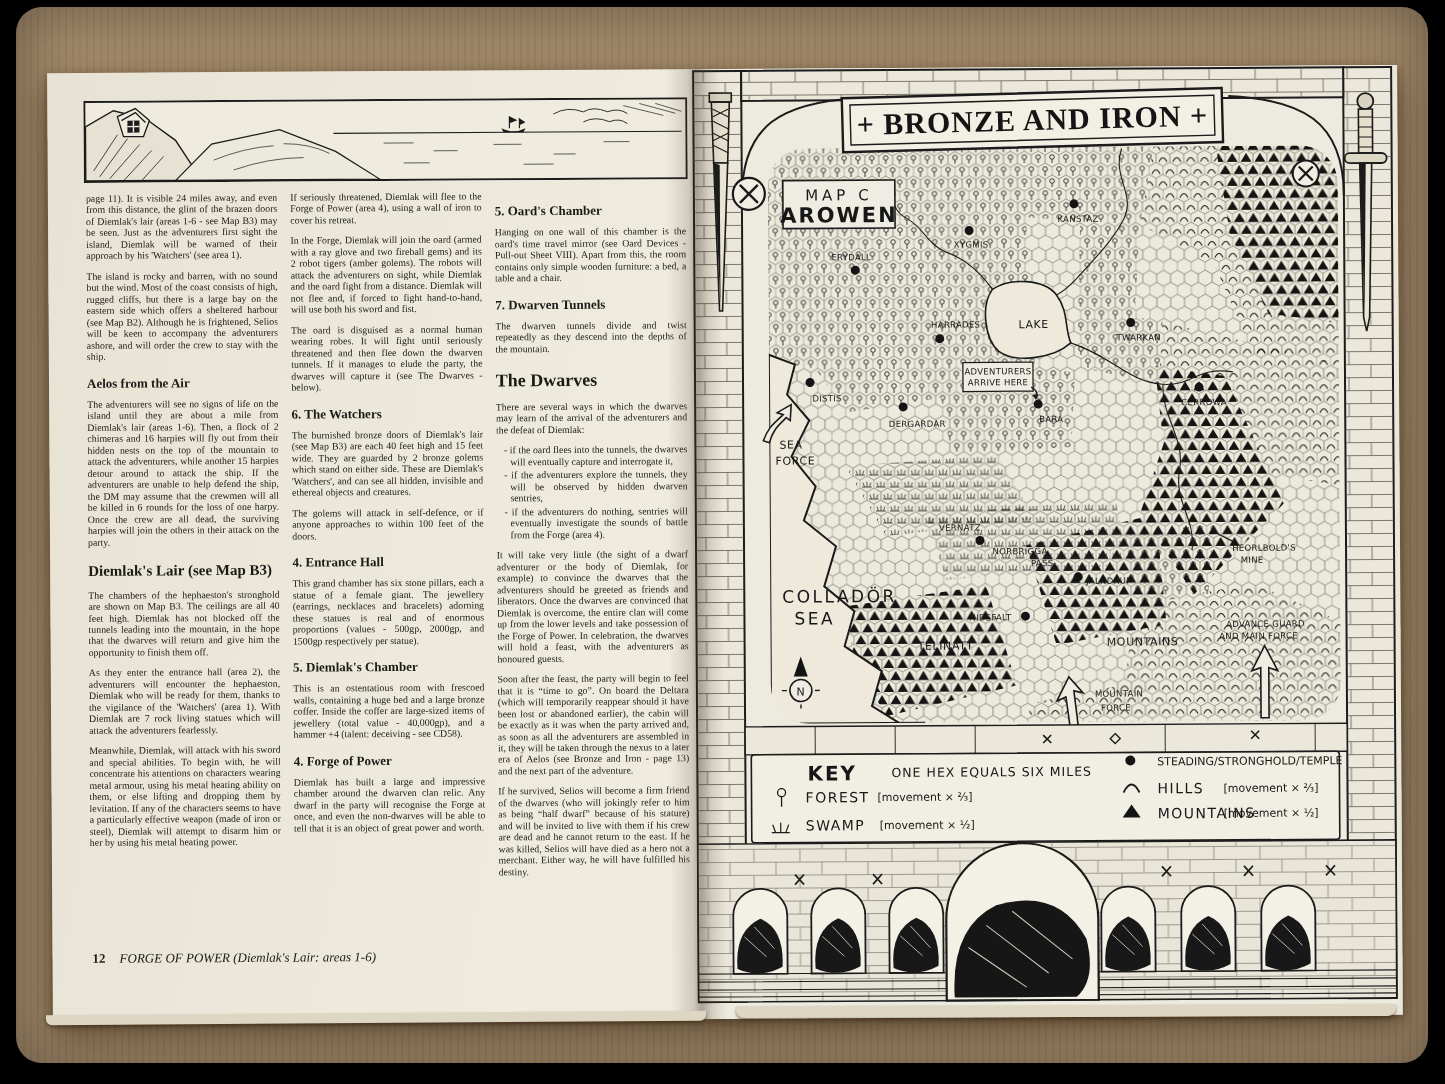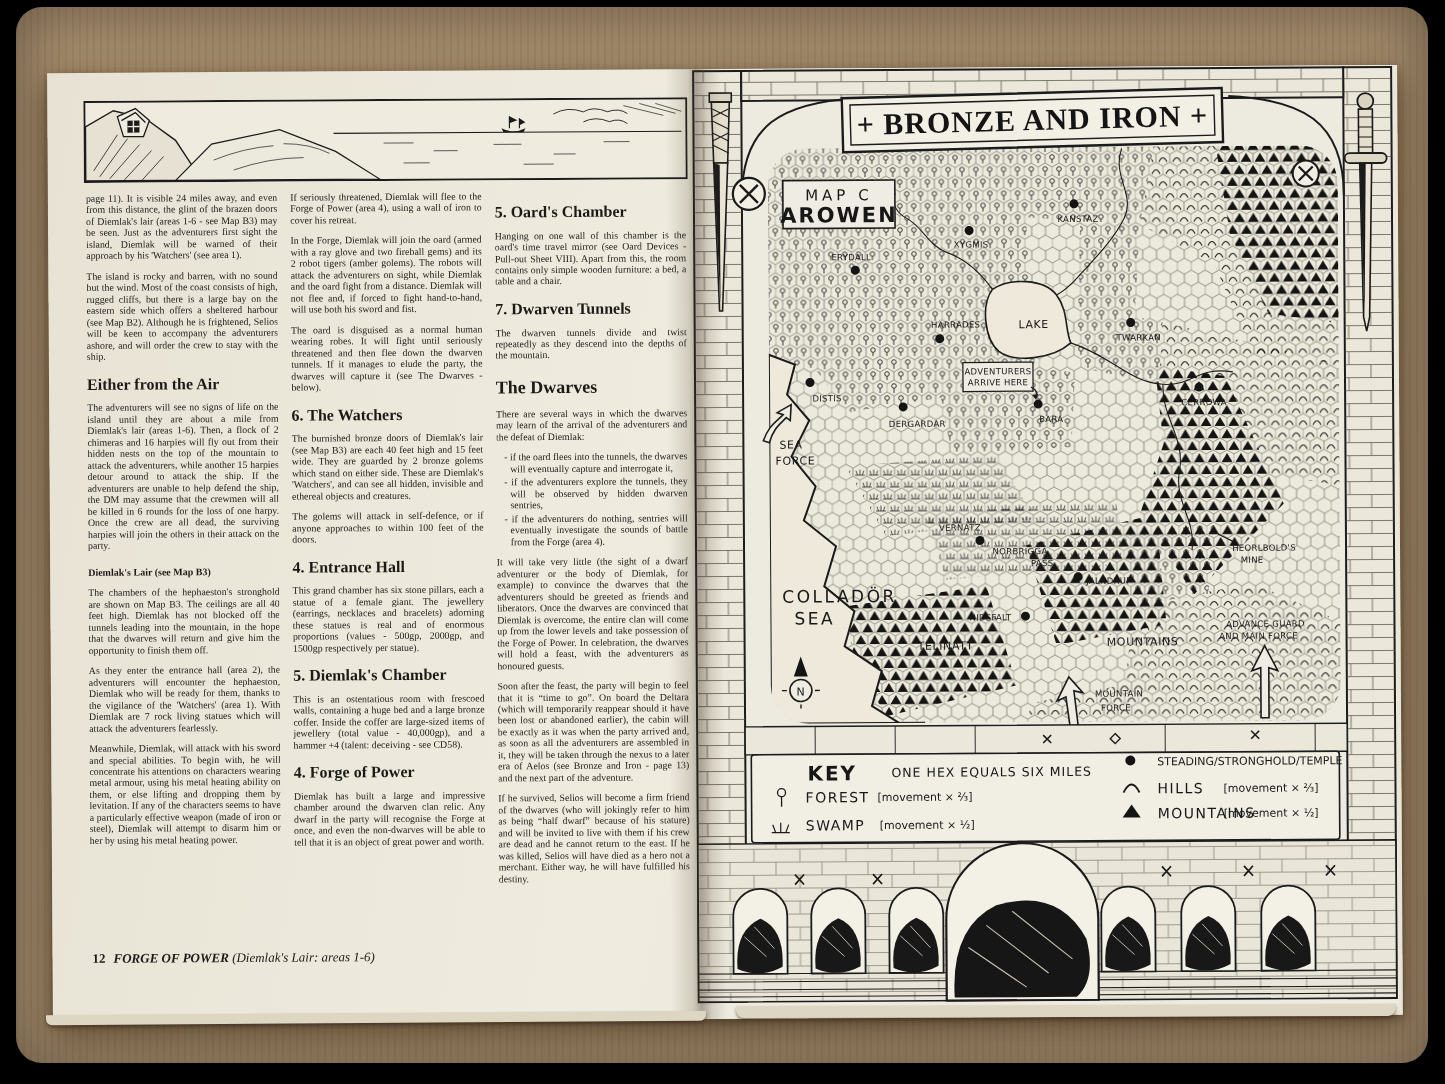--- a/index.html
+++ b/index.html
@@ -28,28 +28,28 @@
   
   #left-page{position:absolute; left:0; top:12px; width:646px; height:938px; color:#1c1a17;}
   #header-illo{position:absolute; left:36px; top:16px; width:604px; height:82px;}
   #columns{
     position:absolute; left:38px; top:108px; width:600px; height:800px;
     display:flex; gap:13px;
     font-family:"Liberation Serif", serif; font-size:9.9px; line-height:1.16;
   }
   .col{width:192px; overflow:hidden; text-align:justify;}
   .col .p{margin:0 0 9px 0;}
-  .col .h{font-weight:bold; margin:13px 0 8px 0; font-size:16px;}
-  .col .hh{font-weight:bold; margin:15px 0 9px 0; font-size:10px;}
+  .col .h{font-weight:bold; margin:13px 0 8px 0; font-size:13px;}
+  .col .hh{font-weight:bold; margin:15px 0 9px 0; font-size:15px;}
   .col .bigh{font-weight:bold; margin:16px 0 10px 0; font-size:18px; text-align:left;}
   .col ul{margin:0 0 9px 0; padding-left:8px; list-style:none;}
   .col li{margin:0 0 2px 0; text-indent:-6px; padding-left:6px;}
   #footer{position:absolute; left:40px; top:866px; font-family:"Liberation Serif",serif; font-size:13px;}
-  #footer .num{font-weight:bold; margin-right:8px;}
-  #footer .t{font-style:italic; font-weight:bold;}
+  #footer .num{font-weight:bold; margin-right:14px;}
+  #footer .t{font-style:italic; font-weight:normal;}
   #footer .s{font-style:italic;}
   
   #map-svg{position:absolute; left:644px; top:0; width:702px; height:945px;}
   .mt{font-family:"DejaVu Sans",sans-serif; font-size:11px; fill:#171717; letter-spacing:0.6px;}
   .mts{font-family:"DejaVu Sans",sans-serif; font-size:8.5px; fill:#171717; letter-spacing:0.3px;}
   .mtl{font-family:"DejaVu Sans",sans-serif; font-size:17px; fill:#171717; letter-spacing:2.5px;}
   .keyt{font-family:"DejaVu Sans",sans-serif; font-size:20px; fill:#171717; font-weight:bold; letter-spacing:2px;}
   .keys{font-family:"DejaVu Sans",sans-serif; font-size:12.5px; fill:#171717; letter-spacing:1px;}
   .keym{font-family:"DejaVu Sans",sans-serif; font-size:14px; fill:#171717; letter-spacing:1.5px;}
   .keymv{font-family:"DejaVu Sans",sans-serif; font-size:11px; fill:#171717;}
@@ -89,21 +89,21 @@
         </g>
 
         <path class="ink" stroke-width="0.9" d="M470,16 q14,-8 30,-2 q10,-6 24,0 q12,-4 20,2 M500,24 q12,-6 26,0 q10,-4 18,2"></path>
         <path class="ink" stroke-width="0.7" d="M540,8 l40,10 M556,6 l36,10 M572,6 l26,8"></path>
       </svg>
 
       <div id="columns">
         <div class="col">
           <p class="p">page 11). It is visible 24 miles away, and even from this distance, the glint of the brazen doors of Diemlak's lair (areas 1-6 - see Map B3) may be seen. Just as the adventurers first sight the island, Diemlak will be warned of their approach by his 'Watchers' (see area 1).</p>
           <p class="p">The island is rocky and barren, with no sound but the wind. Most of the coast consists of high, rugged cliffs, but there is a large bay on the eastern side which offers a sheltered harbour (see Map B2). Although he is frightened, Selios will be keen to accompany the adventurers ashore, and will order the crew to stay with the ship.</p>
-          <p class="h">Either from the Air</p>
+          <p class="h">Aelos from the Air</p>
           <p class="p">The adventurers will see no signs of life on the island until they are about a mile from Diemlak's lair (areas 1-6). Then, a flock of 2 chimeras and 16 harpies will fly out from their hidden nests on the top of the mountain to attack the adventurers, while another 15 harpies detour around to attack the ship. If the adventurers are unable to help defend the ship, the DM may assume that the crewmen will all be killed in 6 rounds for the loss of one harpy. Once the crew are all dead, the surviving harpies will join the others in their attack on the party.</p>
           <p class="hh">Diemlak's Lair (see Map B3)</p>
           <p class="p">The chambers of the hephaeston's stronghold are shown on Map B3. The ceilings are all 40 feet high. Diemlak has not blocked off the tunnels leading into the mountain, in the hope that the dwarves will return and give him the opportunity to finish them off.</p>
           <p class="p">As they enter the entrance hall (area 2), the adventurers will encounter the hephaeston, Diemlak who will be ready for them, thanks to the vigilance of the 'Watchers' (area 1). With Diemlak are 7 rock living statues which will attack the adventurers fearlessly.</p>
           <p class="p">Meanwhile, Diemlak, will attack with his sword and special abilities. To begin with, he will concentrate his attentions on characters wearing metal armour, using his metal heating ability on them, or else lifting and dropping them by levitation. If any of the characters seems to have a particularly effective weapon (made of iron or steel), Diemlak will attempt to disarm him or her by using his metal heating power.</p>
         </div>
         <div class="col">
           <p class="p">If seriously threatened, Diemlak will flee to the Forge of Power (area 4), using a wall of iron to cover his retreat.</p>
           <p class="p">In the Forge, Diemlak will join the oard (armed with a ray glove and two fireball gems) and its 2 robot tigers (amber golems). The robots will attack the adventurers on sight, while Diemlak and the oard fight from a distance. Diemlak will not flee and, if forced to fight hand-to-hand, will use both his sword and fist.</p>
           <p class="p">The oard is disguised as a normal human wearing robes. It will fight until seriously threatened and then flee down the dwarven tunnels. If it manages to elude the party, the dwarves will capture it (see The Dwarves - below).</p>

